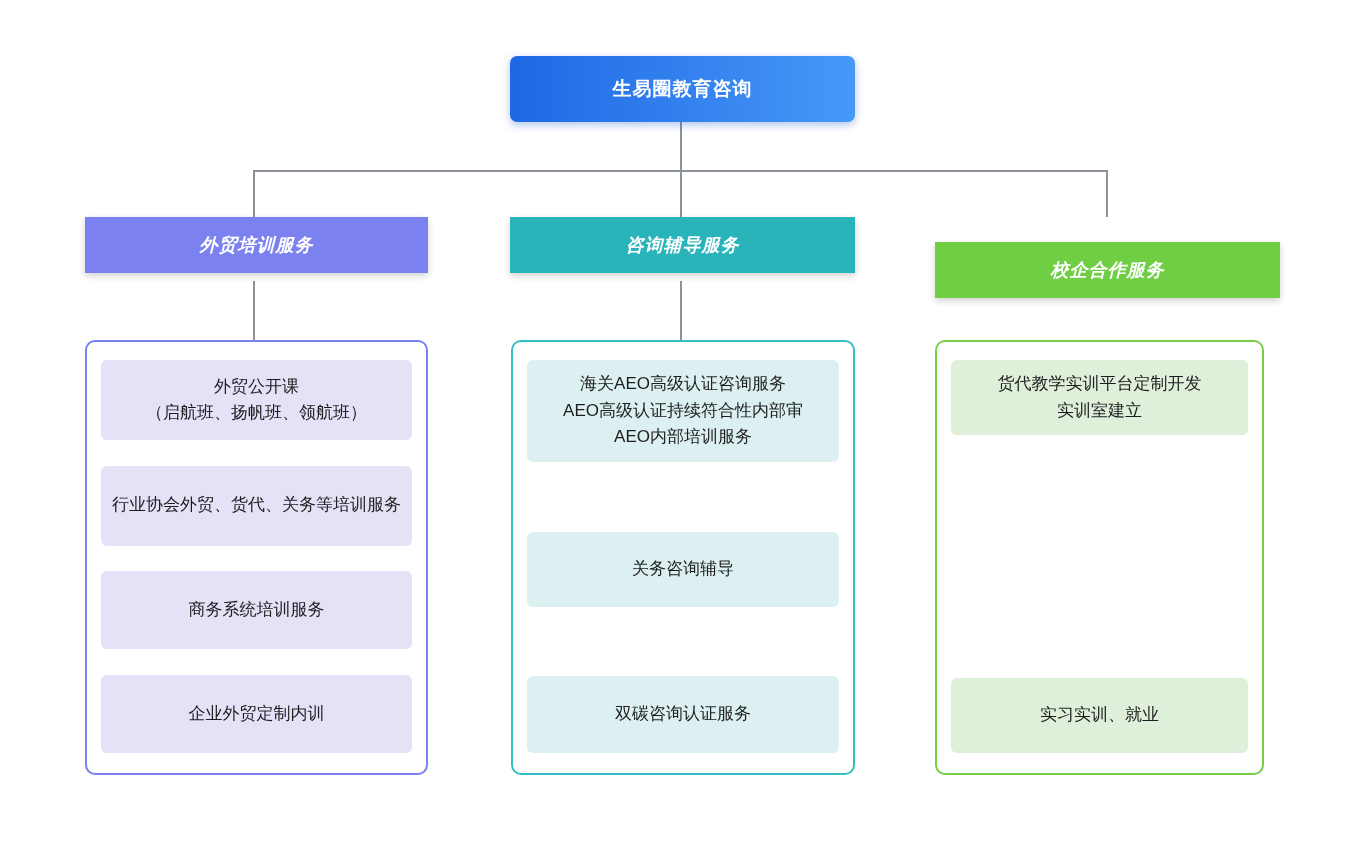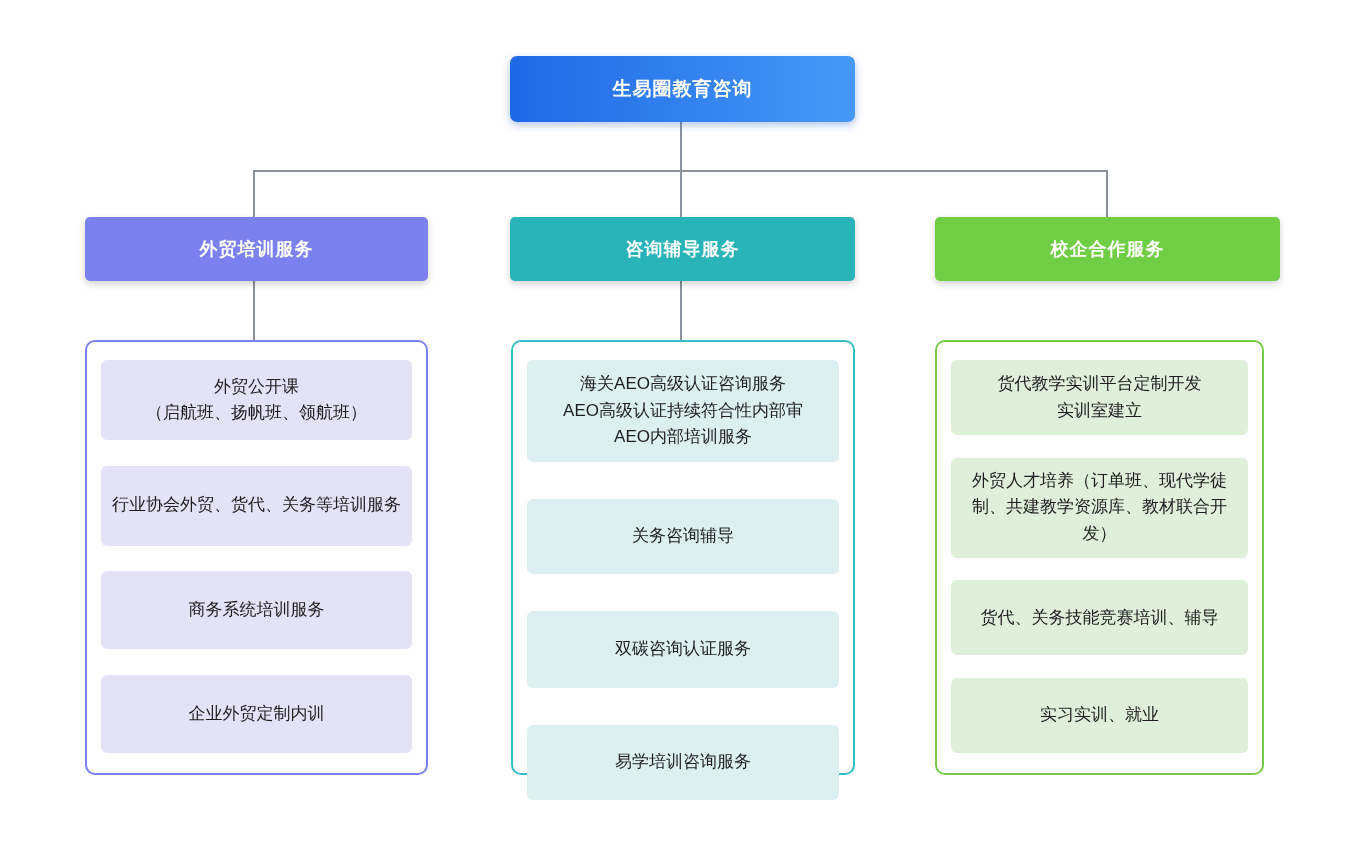--- a/index.html
+++ b/index.html
@@ -22,29 +22,30 @@
   
   .root-node{
     position:absolute;left:510px;top:56px;width:345px;height:66px;
     border-radius:7px;display:flex;align-items:center;justify-content:center;
     color:#ffffff;font-size:19px;font-weight:700;letter-spacing:1px;
     box-shadow:0 3px 8px rgba(30,90,200,0.35);
   }
 
   
   .branch-header{
-    position:absolute;top:217px;height:64px;
+    position:absolute;top:217px;height:56px;
     background:var(--hdr);
-    border-radius:5px;display:flex;align-items:center;justify-content:center;
+    border-radius:0;display:flex;align-items:center;justify-content:center;
     color:#ffffff;font-size:18px;font-weight:700;letter-spacing:1px;
     box-shadow:0 3px 7px rgba(0,0,0,0.18);
+    font-style:italic;
   }
   .branch-0 .branch-header{left:85px;width:343px;}
   .branch-1 .branch-header{left:510px;width:345px;}
-  .branch-2 .branch-header{left:935px;width:345px;}
+  .branch-2 .branch-header{left:935px;width:345px;margin-top:25px;}
 
   
   .branch-box{
     position:absolute;top:340px;height:435px;
     background:#ffffff;border:2px solid var(--brd);border-radius:10px;
     box-sizing:border-box;
     display:flex;flex-direction:column;justify-content:space-between;
     padding:18px 14px 20px 14px;
   }
   .branch-0 .branch-box{left:85px;width:343px;}
@@ -94,30 +95,27 @@
   <div class="branch branch-1" style="--hdr: #28b4b8; --brd: #35bec4; --item: #ddf0f1;">
     <div class="branch-header">
       <span>咨询辅导服务</span>
     </div>
     <div class="branch-box">
       <div class="leaf" style="min-height:102px">海关AEO高级认证咨询服务
 AEO高级认证持续符合性内部审
 AEO内部培训服务</div>
       <div class="leaf" style="min-height:75px">关务咨询辅导</div>
       <div class="leaf" style="min-height:77px">双碳咨询认证服务</div>
-      <div class="leaf" style="min-height:75px">易学培训咨询服务</div>
     </div>
   </div>
 
   <div class="branch branch-2" style="--hdr: #6fce44; --brd: #77cc4a; --item: #def0d9;">
     <div class="branch-header">
       <span>校企合作服务</span>
     </div>
     <div class="branch-box">
       <div class="leaf" style="min-height:75px">货代教学实训平台定制开发
 实训室建立</div>
-      <div class="leaf" style="min-height:100px">外贸人才培养（订单班、现代学徒制、共建教学资源库、教材联合开发）</div>
-      <div class="leaf" style="min-height:75px">货代、关务技能竞赛培训、辅导</div>
       <div class="leaf" style="min-height:75px">实习实训、就业</div>
     </div>
   </div>
 
 </div>
 
 </body></html>

